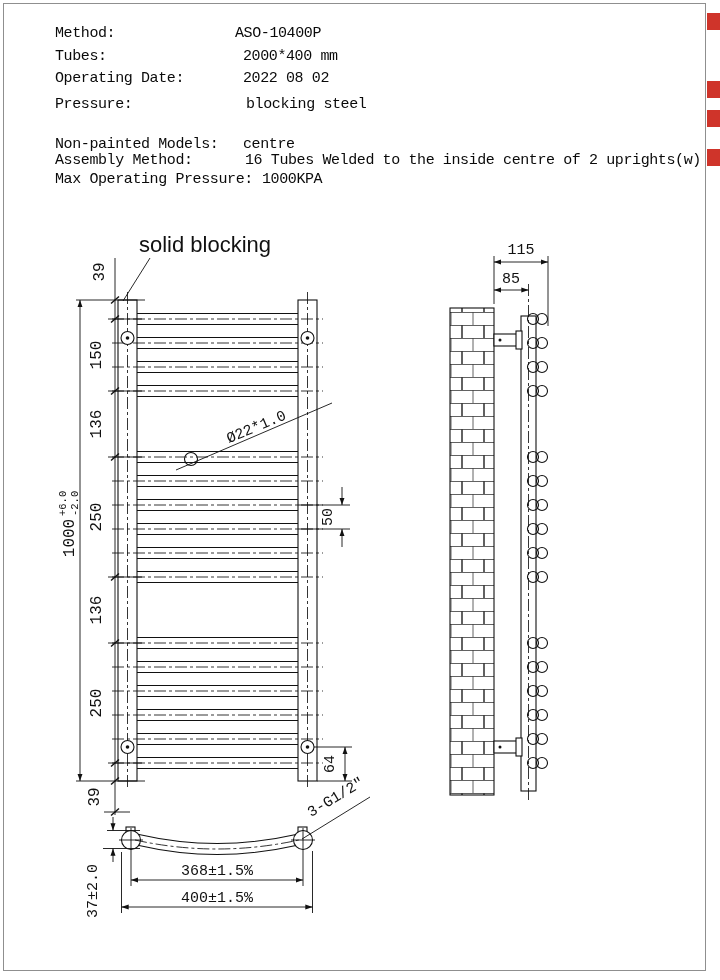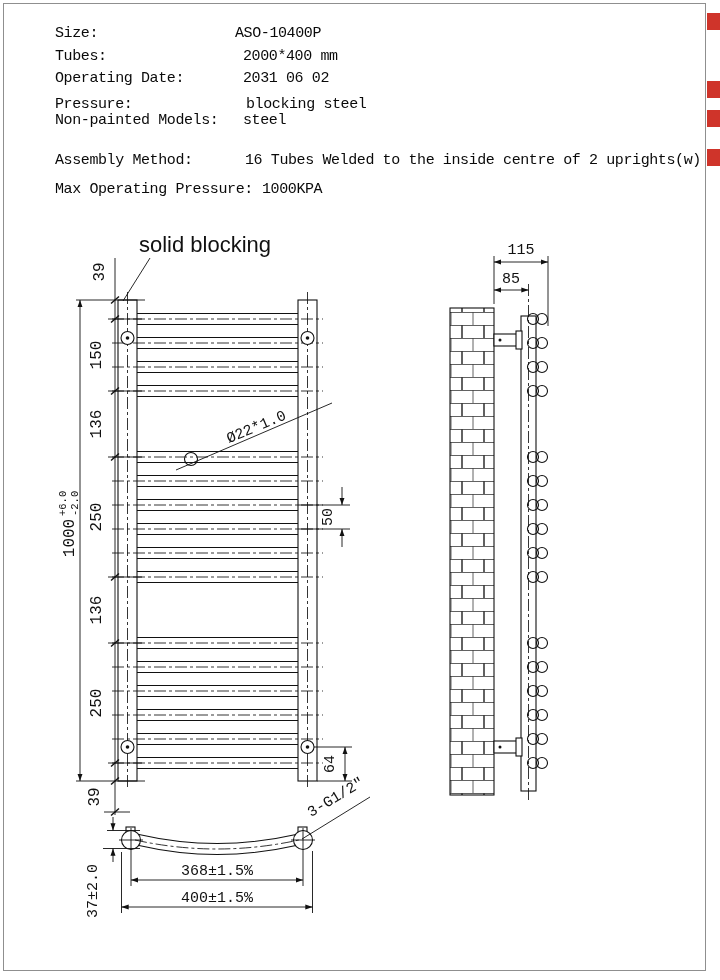--- a/index.html
+++ b/index.html
@@ -1,20 +1,20 @@
 <!DOCTYPE html>
 <html><head>
 <meta charset="utf-8">
 <style>
   html,body{margin:0;padding:0;background:#fff;width:720px;height:980px;overflow:hidden;position:relative}
   #sheet{position:absolute;left:3px;top:3px;width:703px;height:968px;border:1px solid #8f8f8f;box-sizing:border-box}
   .spec{position:absolute;left:0;top:0;width:720px;font:15px/1.2 "Liberation Mono","DejaVu Sans Mono",monospace;letter-spacing:-0.4px;color:#0a0a0a}
   .srow{position:absolute;left:55px;white-space:nowrap}
   .srow .val{position:absolute;white-space:nowrap}
-  .r1{top:25px}.r2{top:48px}.r3{top:70px}.r4{top:96px}.r5{top:112px}.r6{top:152px}.r7{top:181px}
+  .r1{top:25px}.r2{top:48px}.r3{top:70px}.r4{top:96px}.r5{top:136px}.r6{top:152px}.r7{top:171px}
   .r1 .val{left:180px}.r2 .val{left:188px}.r3 .val{left:188px}.r4 .val{left:191px}
   .r5 .val{left:188px}.r6 .val{left:190px}.r7 .val{left:207px}
   #drawing{position:absolute;left:0;top:200px}
   #edgemarks{position:absolute;left:707px;top:0}
   .ln{fill:none;stroke:#111;stroke-width:1.1}
   .fw{fill:#fff;stroke:#111;stroke-width:1.1}
   .thin{fill:none;stroke:#111;stroke-width:0.9}
   .cl{fill:none;stroke:#111;stroke-width:0.85;stroke-dasharray:12 3 3 3}
   .sl{stroke:#111;stroke-width:1.4}
   text{fill:#111}
@@ -22,25 +22,25 @@
   .dim16{font:16px "Liberation Mono","DejaVu Sans Mono",monospace}
   .tol{font:10.5px "Liberation Mono","DejaVu Sans Mono",monospace}
   .callout{font:22px "Liberation Sans","DejaVu Sans",sans-serif}
 </style>
 </head>
 <body>
 
 <div id="sheet"></div>
 
 <div class="spec">
-  <div class="srow r1"><span>Size:</span><span class="val">ASO-10400P</span></div>
+  <div class="srow r1"><span>Method:</span><span class="val">ASO-10400P</span></div>
   <div class="srow r2"><span>Tubes:</span><span class="val">2000*400 mm</span></div>
-  <div class="srow r3"><span>Operating Date:</span><span class="val">2031 06 02</span></div>
+  <div class="srow r3"><span>Operating Date:</span><span class="val">2022 08 02</span></div>
   <div class="srow r4"><span>Pressure:</span><span class="val">blocking steel</span></div>
-  <div class="srow r5"><span>Non-painted Models:</span><span class="val">steel</span></div>
+  <div class="srow r5"><span>Non-painted Models:</span><span class="val">centre</span></div>
   <div class="srow r6"><span>Assembly Method:</span><span class="val">16 Tubes Welded to the inside centre of 2 uprights(w)</span></div>
   <div class="srow r7"><span>Max Operating Pressure:</span><span class="val">1000KPA</span></div>
 </div>
 
 <svg id="edgemarks" width="13" height="180">
   <rect x="0" y="13" width="13" height="17" fill="#cf342a"></rect>
   <rect x="0" y="81" width="13" height="17" fill="#cf342a"></rect>
   <rect x="0" y="110" width="13" height="17" fill="#cf342a"></rect>
   <rect x="0" y="149" width="13" height="17" fill="#cf342a"></rect>
 </svg>

